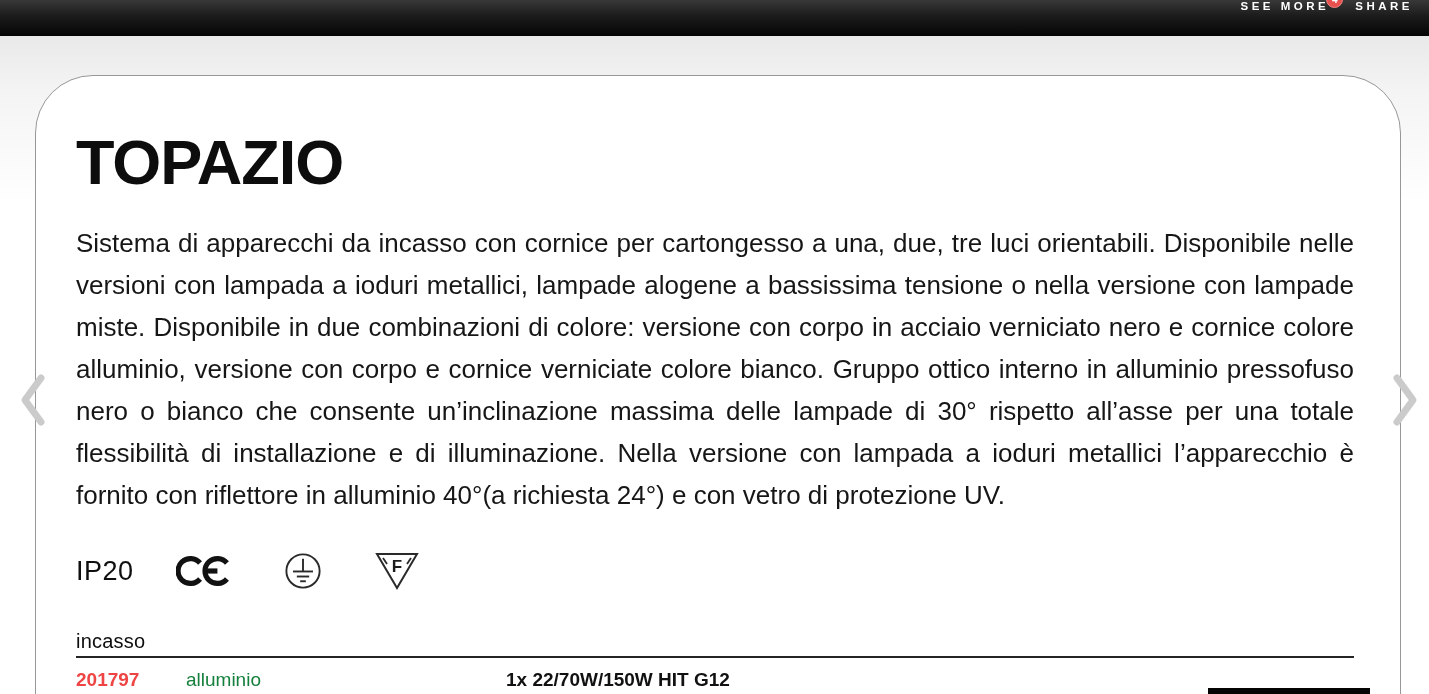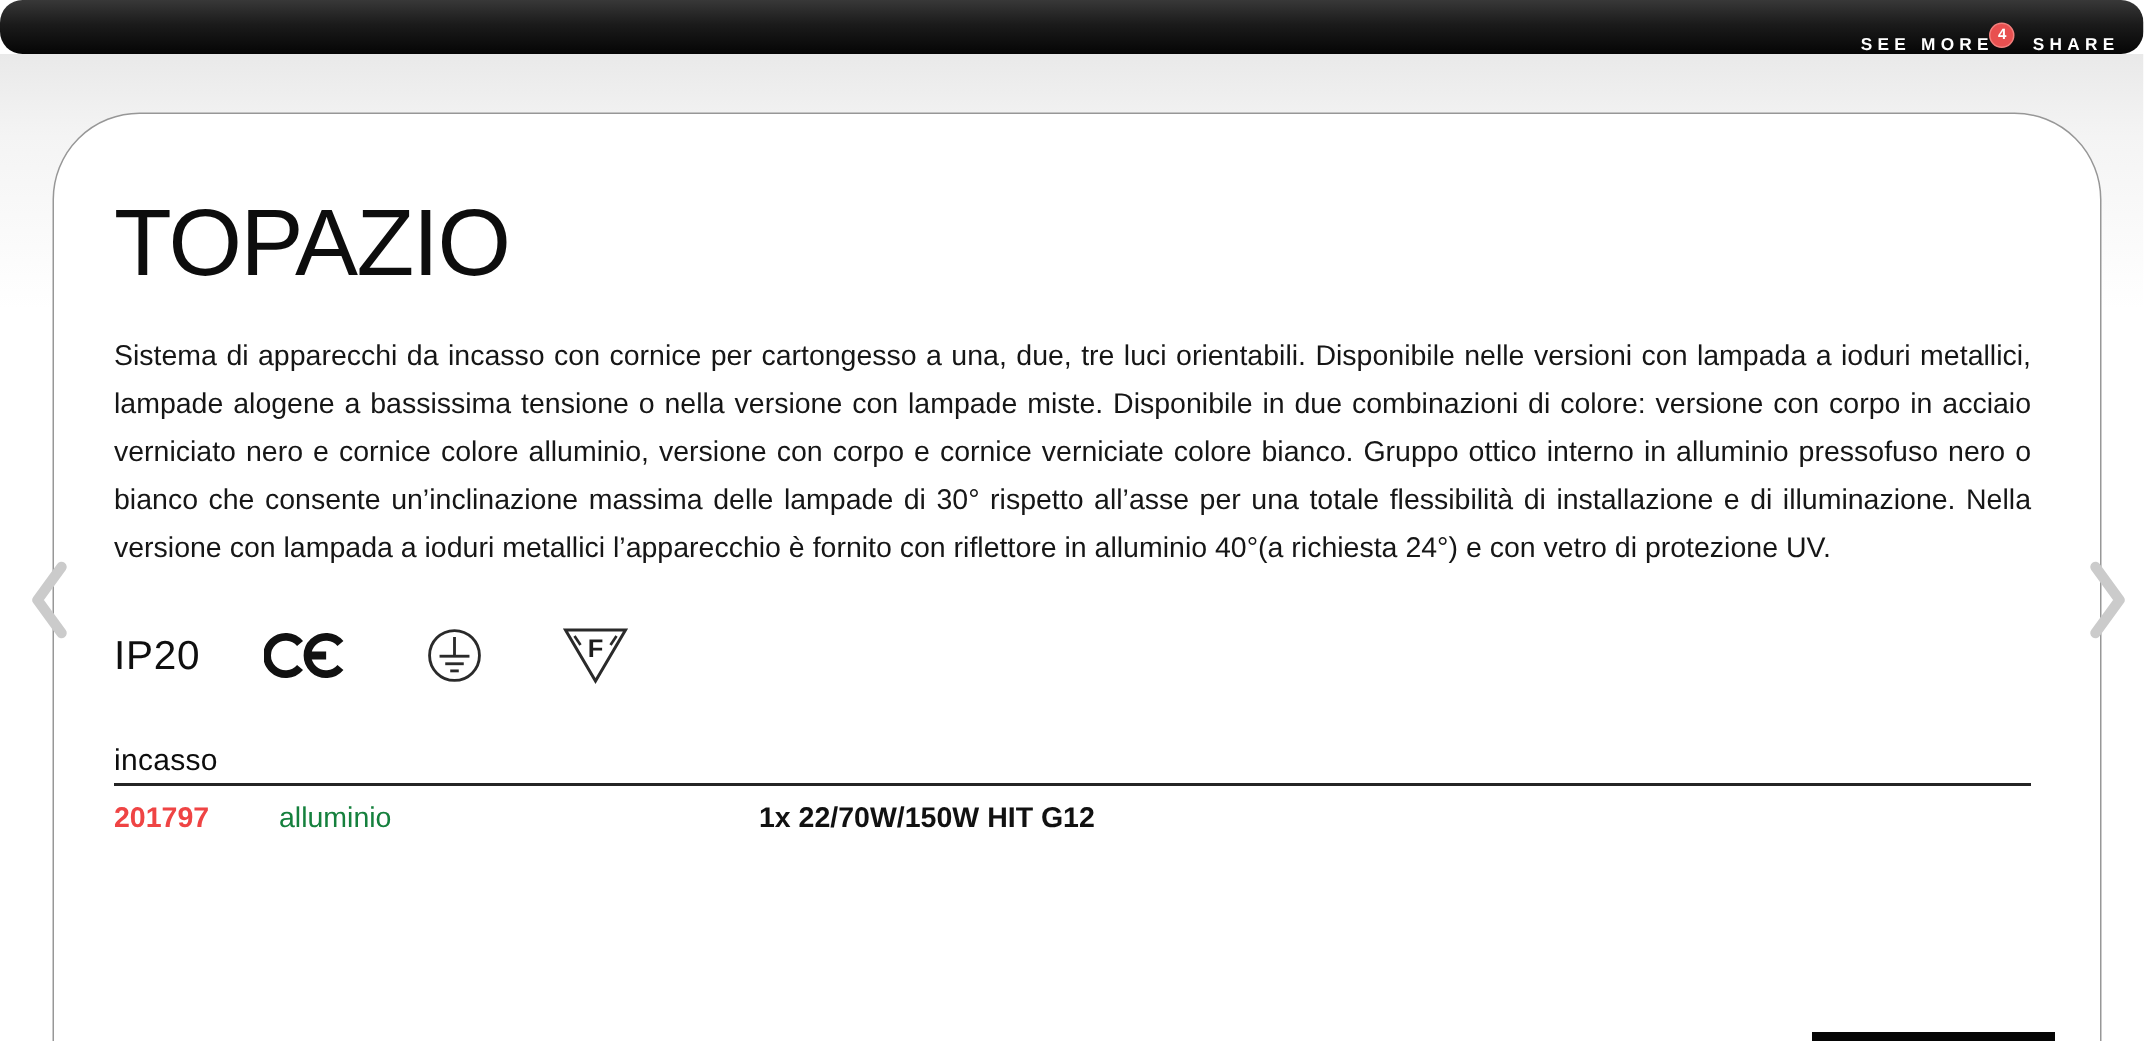--- a/index.html
+++ b/index.html
@@ -5,22 +5,22 @@
   * { margin:0; padding:0; box-sizing:border-box; }
   html,body { width:1429px; height:694px; }
   body { font-family:"Liberation Sans", sans-serif; background:#fff; }
 
   .screen { position:relative; width:1429px; height:694px; overflow:hidden; background:#fff; }
 
   
   .topbar {
     position:absolute; top:0; left:0; width:100%; height:36px;
     background:linear-gradient(180deg,#383838 0%,#1b1b1b 45%,#050505 100%);
-    display:flex; align-items:flex-end; justify-content:flex-end;
-    padding-right:16px; z-index:30;border-radius:15px;
+    display:flex; align-items:flex-start; justify-content:flex-end;
+    padding-right:16px; z-index:30;
   }
   .topbar-item {
     color:#fff; font-size:11.5px; font-weight:bold; letter-spacing:3.5px;
     cursor:pointer; position:relative; white-space:nowrap;
   }
   .topbar-item + .topbar-item { margin-left:26px; }
   .badge {
     position:absolute; top:-9px; right:-14px;
     min-width:17px; height:17px; border-radius:50%;
     background:#e85050; color:#fff;
@@ -39,28 +39,28 @@
   .card {
     position:absolute; top:75px; left:35px; width:1366px; height:680px;
     background:#fff; border:1px solid #979797;
     border-radius:58px 58px 0 0;
     padding:0 47px 0 40px;
     z-index:5;
   }
 
   .product-title {
     margin-top:50px;
-    font-size:63px; font-weight:normal; letter-spacing:-1px;
+    font-size:63px; font-weight:bold; letter-spacing:-1px;
     color:#0d0d0d;
   }
 
   .product-desc {
     margin-top:24px;
     width:1278px;
-    font-size:19px; line-height:32px;
+    font-size:26px; line-height:42px;
     color:#161616; text-align:justify;
   }
 
   
   .cert-row { margin-top:32px; display:flex; align-items:center; height:46px; }
   .ip-rating { font-size:27px; color:#0f0f0f; letter-spacing:0.5px; }
   .cert-icon { display:inline-flex; align-items:center; }
   .ce-wrap   { margin-left:42px; }
   .earth-wrap{ margin-left:50px; }
   .f-wrap    { margin-left:52px; }

